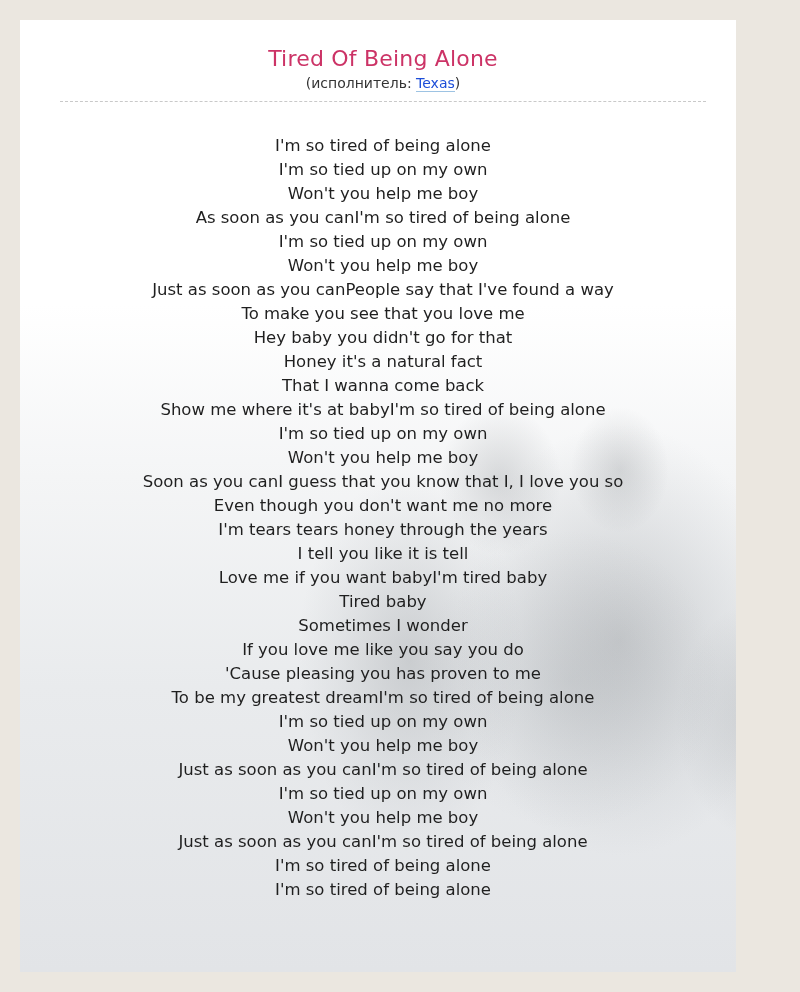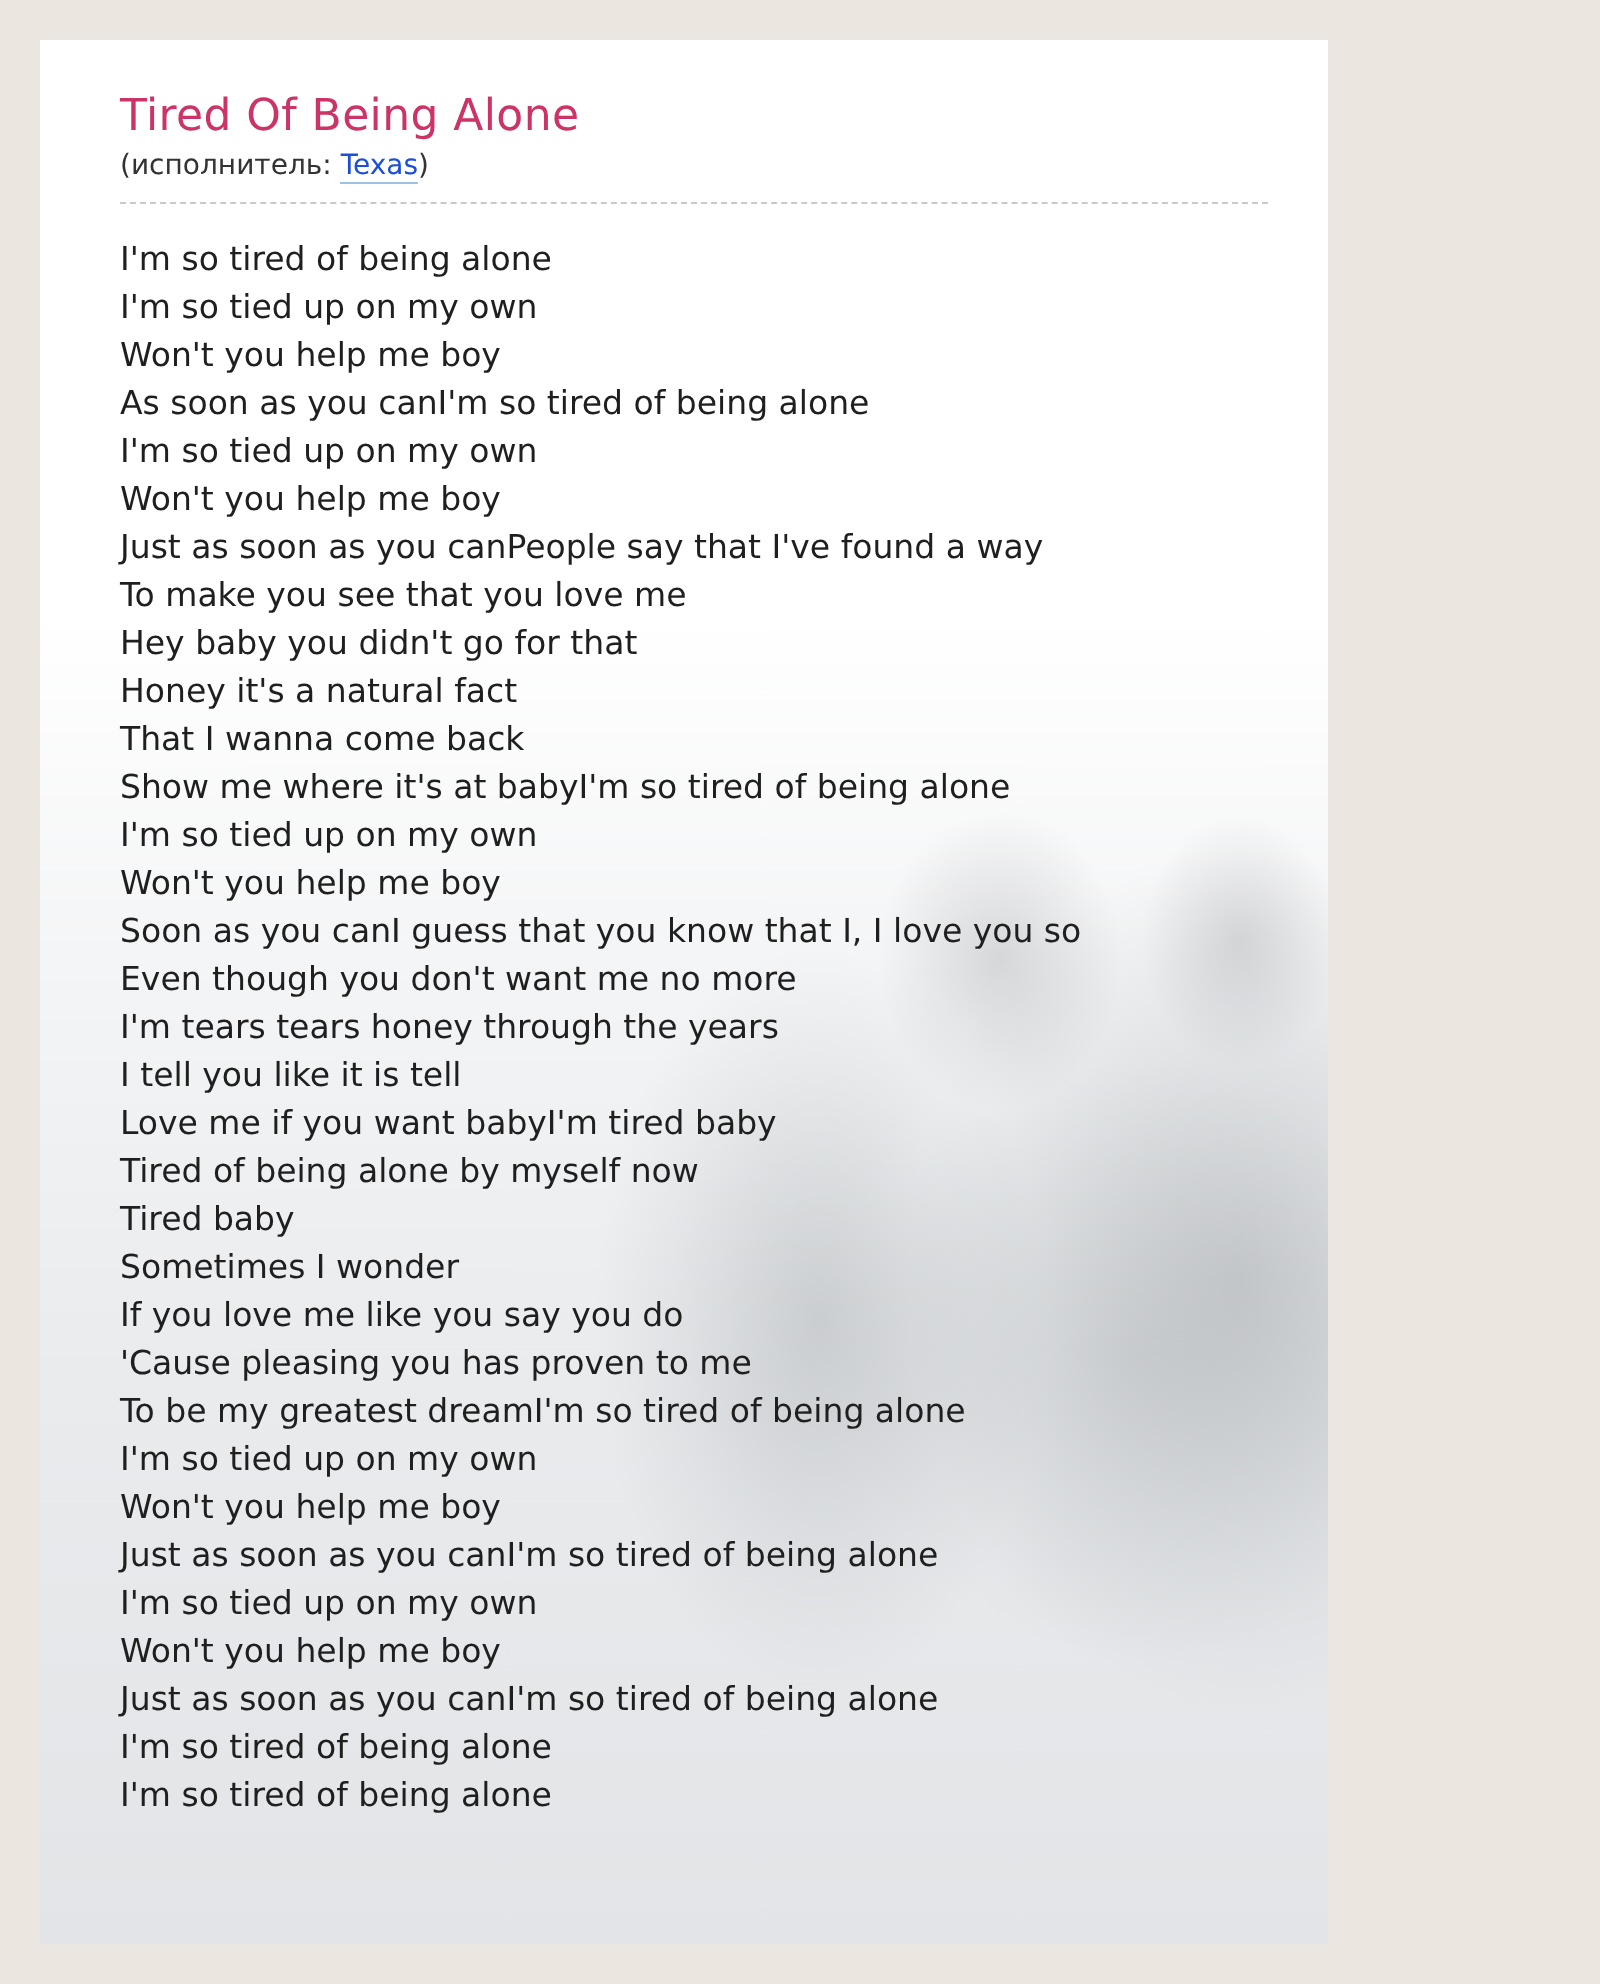--- a/index.html
+++ b/index.html
@@ -10,25 +10,26 @@
     width: 800px;
     height: 992px;
     background: #ebe7e0;
     font-family: "DejaVu Sans", "Liberation Sans", sans-serif;
     overflow: hidden;
   }
   .page-frame {
     position: absolute;
     left: 20px;
     top: 20px;
-    width: 644px;
+    width: 716px;
     height: 952px;
     background: #ffffff;
     box-sizing: border-box;
     overflow: hidden;
+    text-align: center;
   }
   
   .bg-photo {
     position: absolute;
     inset: 0;
     background:
       radial-gradient(ellipse 230px 300px at 600px 620px, rgba(120,125,130,0.30) 0%, rgba(160,165,170,0.16) 45%, rgba(255,255,255,0) 72%),
       radial-gradient(ellipse 150px 250px at 390px 640px, rgba(110,115,120,0.26) 0%, rgba(160,165,170,0.12) 50%, rgba(255,255,255,0) 75%),
       radial-gradient(ellipse 120px 170px at 740px 700px, rgba(120,125,130,0.22) 0%, rgba(255,255,255,0) 70%),
       linear-gradient(to bottom, rgba(255,255,255,1) 0%, rgba(255,255,255,1) 30%, rgba(244,245,246,1) 48%, rgba(233,235,237,1) 70%, rgba(226,228,231,1) 100%);
@@ -64,21 +65,21 @@
     border-bottom: 1px dashed #c9c9c9;
     margin-bottom: 0;
   }
   .artist-link {
     color: #1d4ed8;
     text-decoration: none;
     border-bottom: 1px solid #9dc3e3;
     cursor: pointer;
   }
   .lyrics {
-    margin-top: 16px;
+    margin-top: 32px;
     font-size: 16.5px;
     line-height: 24px;
     color: #1f1f1f;
   }
   .lyrics .line {
     white-space: pre-wrap;
     min-height: 24px;
   }
 </style>
 </head>
@@ -102,21 +103,20 @@
       <div class="line">Honey it's a natural fact</div>
       <div class="line">That I wanna come back</div>
       <div class="line">Show me where it's at babyI'm so tired of being alone</div>
       <div class="line">I'm so tied up on my own</div>
       <div class="line">Won't you help me boy</div>
       <div class="line">Soon as you canI guess that you know that I, I love you so</div>
       <div class="line">Even though you don't want me no more</div>
       <div class="line">I'm tears tears honey through the years</div>
       <div class="line">I tell you like it is tell</div>
       <div class="line">Love me if you want babyI'm tired baby</div>
-      <div class="line">Tired of being alone by myself now</div>
       <div class="line">Tired baby</div>
       <div class="line">Sometimes I wonder</div>
       <div class="line">If you love me like you say you do</div>
       <div class="line">'Cause pleasing you has proven to me</div>
       <div class="line">To be my greatest dreamI'm so tired of being alone</div>
       <div class="line">I'm so tied up on my own</div>
       <div class="line">Won't you help me boy</div>
       <div class="line">Just as soon as you canI'm so tired of being alone</div>
       <div class="line">I'm so tied up on my own</div>
       <div class="line">Won't you help me boy</div>

